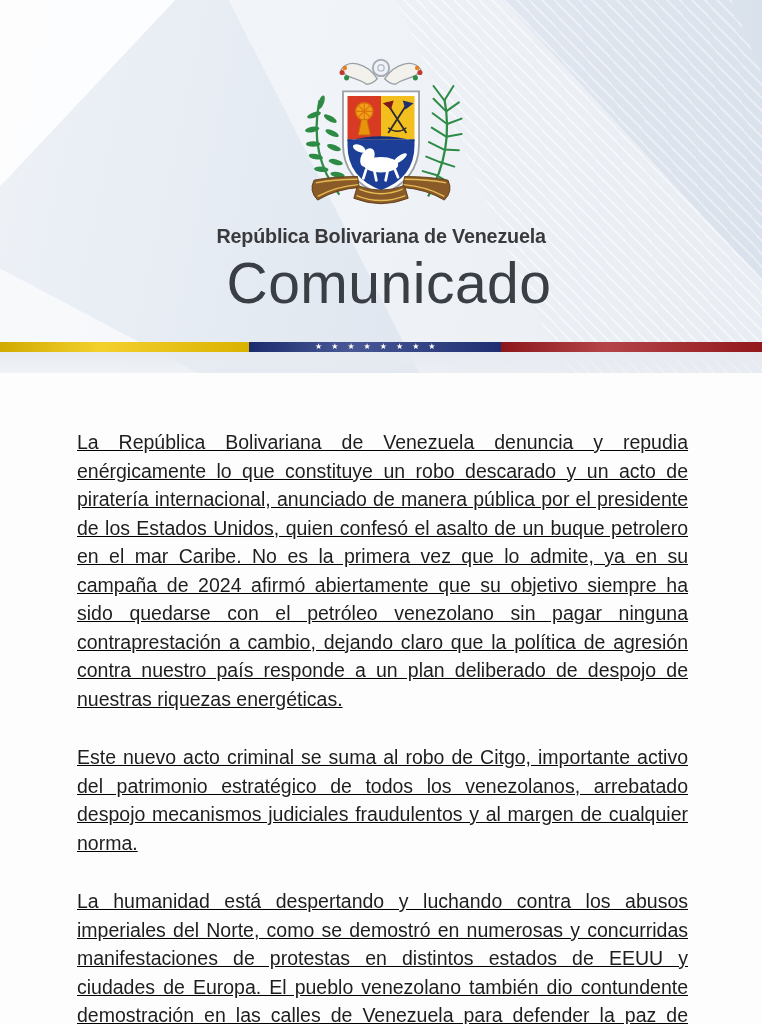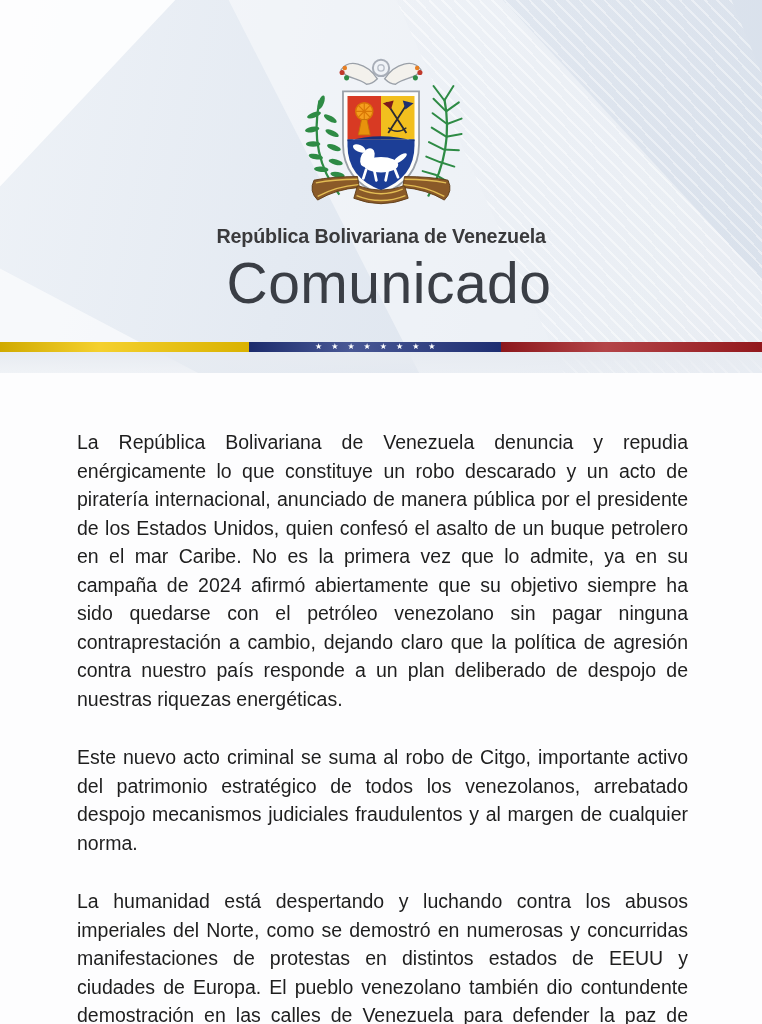--- a/index.html
+++ b/index.html
@@ -45,21 +45,21 @@
   .flag-stars{
     position:relative;z-index:1;color:#ffffff;font-size:8px;line-height:10px;
     letter-spacing:9px;text-indent:9px;white-space:nowrap;
   }
   .below-stripe{
     position:absolute;top:352px;left:0;width:100%;height:38px;
     background:linear-gradient(#e7ebf1,rgba(255,255,255,0));
   }
   
   .doc-body{
-    position:absolute;top:373px;left:0;right:0;bottom:0;background:#fdfdfe;
+    position:absolute;top:373px;left:0;right:0;bottom:0;background:#fdfdfe;text-decoration:underline;
   }
   .doc-text{padding:55px 74px 0 77px;}
   .doc-text p{
     margin:0 0 30px 0;font-size:19.5px;line-height:28.5px;color:#1e1e1e;
     text-align:justify;
   }
   .bottom-area{position:absolute;left:0;right:0;top:1020px;bottom:0;background:#f4f4f6;}
 </style>
 </head>
 <body>

